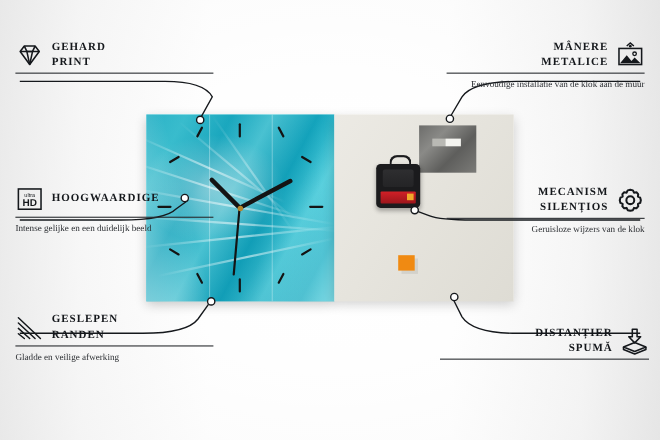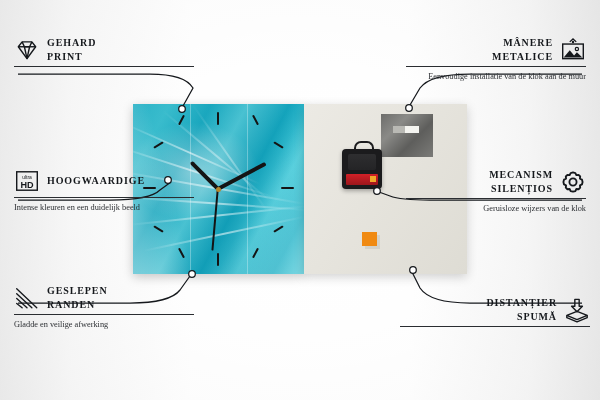--- a/index.html
+++ b/index.html
@@ -184,21 +184,21 @@
       <svg class="ico" viewBox="0 0 24 24">
         <rect x="2.5" y="3.5" width="19" height="17" fill="none" stroke="#15181c" stroke-width="1.3"></rect>
         <text x="12" y="10.3" font-family="Liberation Sans, sans-serif" font-size="4.6" fill="#15181c" text-anchor="middle">ultra</text>
         <text x="12" y="18" font-family="Liberation Sans, sans-serif" font-size="8.4" font-weight="bold" fill="#15181c" text-anchor="middle">HD</text>
       </svg>
       <div>
         <div class="ttl">HOOGWAARDIGE</div>
       </div>
     </div>
     <div class="rule"></div>
-    <div class="desc">Intense kleuren en een duidelijk beeld</div>
+    <div class="desc">Intense gelijke en een duidelijk beeld</div>
   </div>
 
   <div class="feat f3">
     <div class="head">
       <svg class="ico" viewBox="0 0 24 24">
         <g stroke="#15181c" stroke-width="1.25" stroke-linecap="round">
           <line x1="2.5" y1="3.5" x2="21" y2="21"></line>
           <line x1="2.5" y1="8" x2="16.5" y2="21"></line>
           <line x1="2.5" y1="12.5" x2="12" y2="21"></line>
           <line x1="2.5" y1="17" x2="7.5" y2="21"></line>

